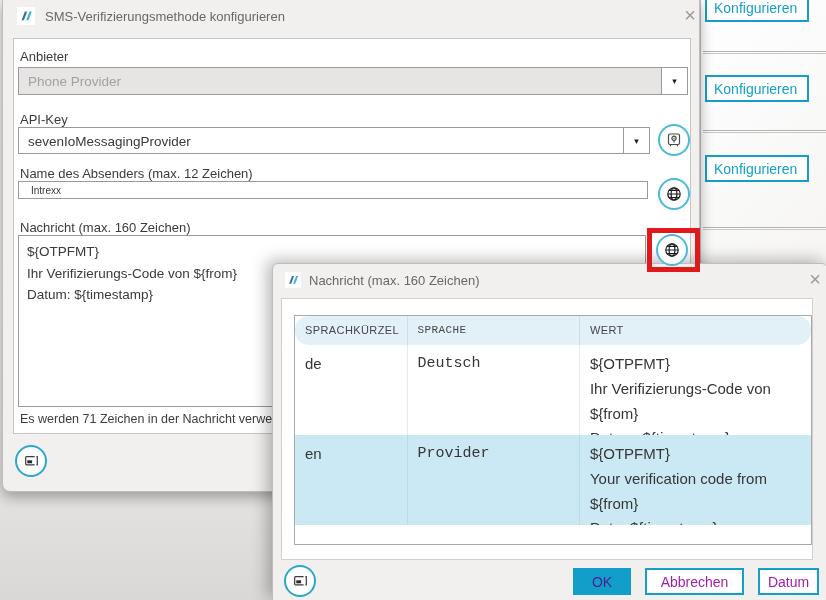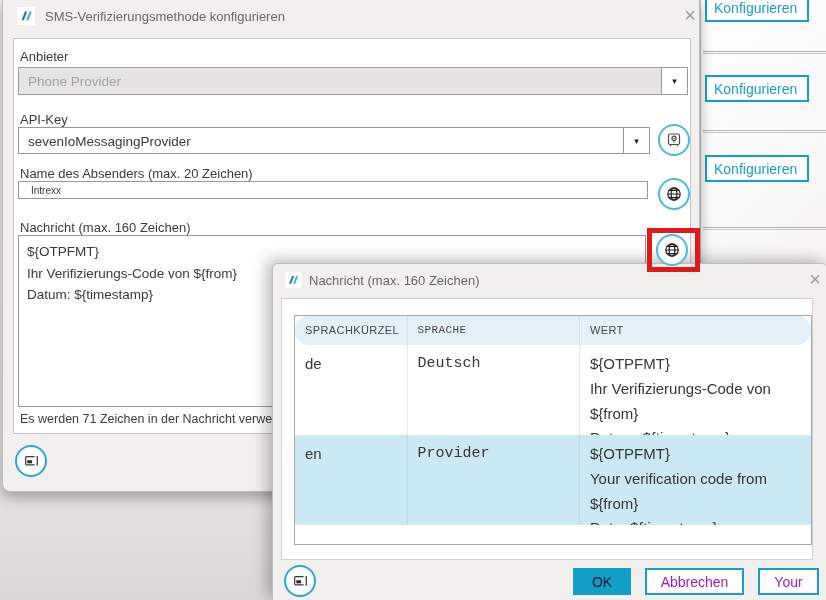--- a/index.html
+++ b/index.html
@@ -72,21 +72,21 @@
   .t-body { height:90px; }
   .t-sel { background:#cbe9f5; }
   .t-fill { flex:1; background:#fff; }
   .t-cell { padding:7px 10px; font-size:15px; color:#363636; line-height:1.65;
     border-right:1px solid rgba(130,165,190,.22); white-space:pre-line; overflow:hidden; }
   .c1 { width:113px; } .c2 { width:173px;font-family:Liberation Mono, monospace; } .c3 { width:232px; border-right:none; }
 
   
   .dlg-btn { position:absolute; top:304px; height:27px; font-family:inherit; font-size:14px;
     cursor:pointer; }
-  .btn-primary { left:300px; width:58px; background:#119fca; color:#0f172a; border:2px solid #119fca; }
+  .btn-primary { left:300px; width:58px; background:#119fca; color:#4c1d95; border:2px solid #119fca; }
   .btn-secondary { background:#fff; color:#a21caf; border:2px solid #149fc9; }
   .btn-cancel { left:372px; width:99px; }
   .btn-help { left:485px; width:61px; }
 
   .icon-svg { display:block; }
 </style>
 </head>
 <body>
 
 <div class="bg-panel">
@@ -127,21 +127,21 @@
         <svg class="icon-svg" width="16" height="16" viewBox="0 0 16 16" fill="none" stroke="#4a4a4a" stroke-width="1.2">
           <rect x="2.5" y="2" width="11" height="10.5" rx="1.5"></rect>
           <circle cx="8" cy="6.3" r="2.1"></circle>
           <circle cx="8" cy="6.3" r="0.7" fill="#4a4a4a" stroke="none"></circle>
           <path d="M8 8.6 V10.4"></path>
           <path d="M4.6 12.6 v1.6 M11.4 12.6 v1.6"></path>
         </svg>
       </span>
     </button>
 
-    <div class="fld-label" style="top:127px;">Name des Absenders (max. 20 Zeichen)</div>
+    <div class="fld-label" style="top:127px;">Name des Absenders (max. 12 Zeichen)</div>
     <input class="txt-input" style="top: 142px; width: 630px;" value="Intrexx">
     <button class="circle-btn" style="left:644px; top:139px;">
       <span>
         <svg class="icon-svg" width="16" height="16" viewBox="0 0 16 16" fill="none" stroke="#1d1d1d" stroke-width="1.2">
           <circle cx="8" cy="8" r="6.2"></circle>
           <ellipse cx="8" cy="8" rx="2.9" ry="6.2"></ellipse>
           <path d="M1.8 8 H14.2 M2.9 4.4 H13.1 M2.9 11.6 H13.1"></path>
         </svg>
       </span>
     </button>
@@ -218,14 +218,14 @@
       <svg class="icon-svg" width="16" height="16" viewBox="0 0 16 16" fill="none" stroke="#3a3a3a" stroke-width="1.2">
         <path d="M11.6 3.6 H3.6 a.9.9 0 0 0 -.9 .9 V11 a.9.9 0 0 0 .9 .9 H11.6"></path>
         <path d="M13.4 3.6 h.9 V11.9 h-.9"></path>
         <rect x="4.3" y="7.3" width="4.8" height="3" fill="#2b2b2b" stroke="none"></rect>
       </svg>
     </span>
   </button>
 
   <button class="dlg-btn btn-primary">OK</button>
   <button class="dlg-btn btn-secondary btn-cancel">Abbrechen</button>
-  <button class="dlg-btn btn-secondary btn-help">Your</button>
+  <button class="dlg-btn btn-secondary btn-help">Datum</button>
 </div>
 
 </body></html>

